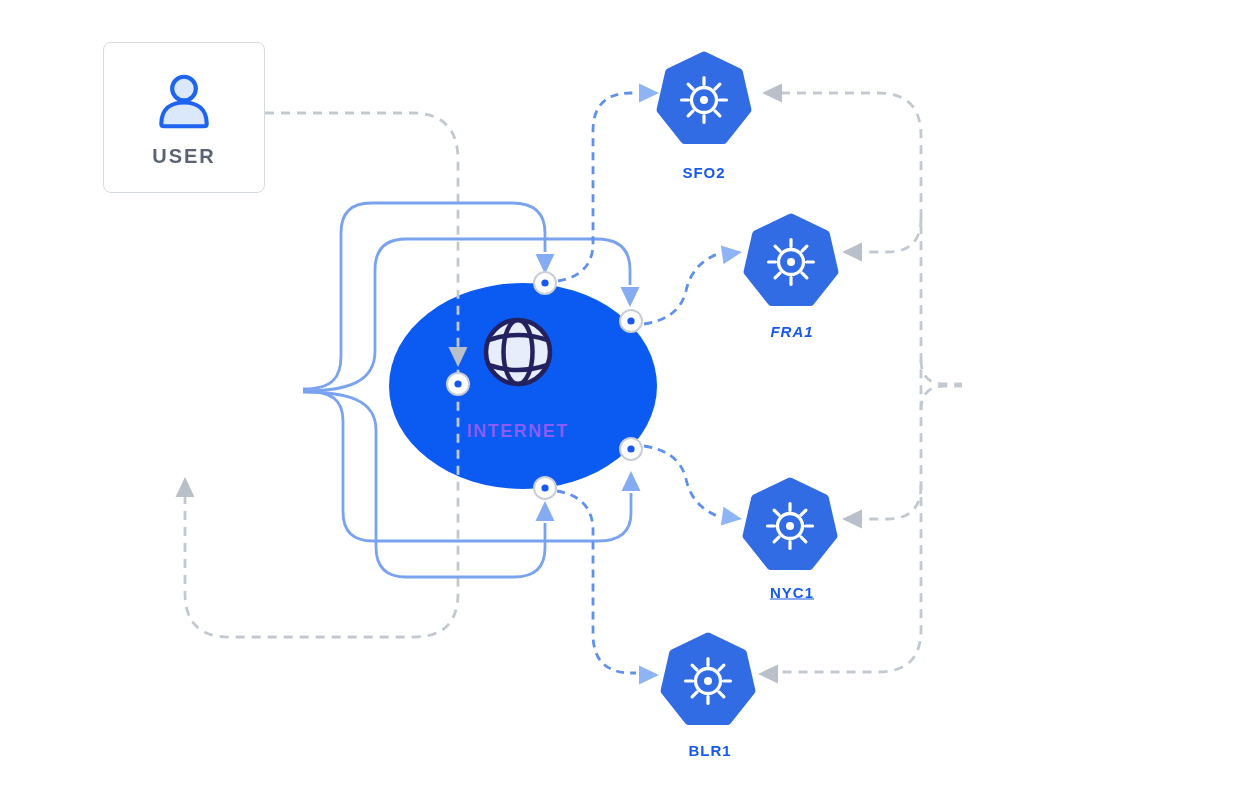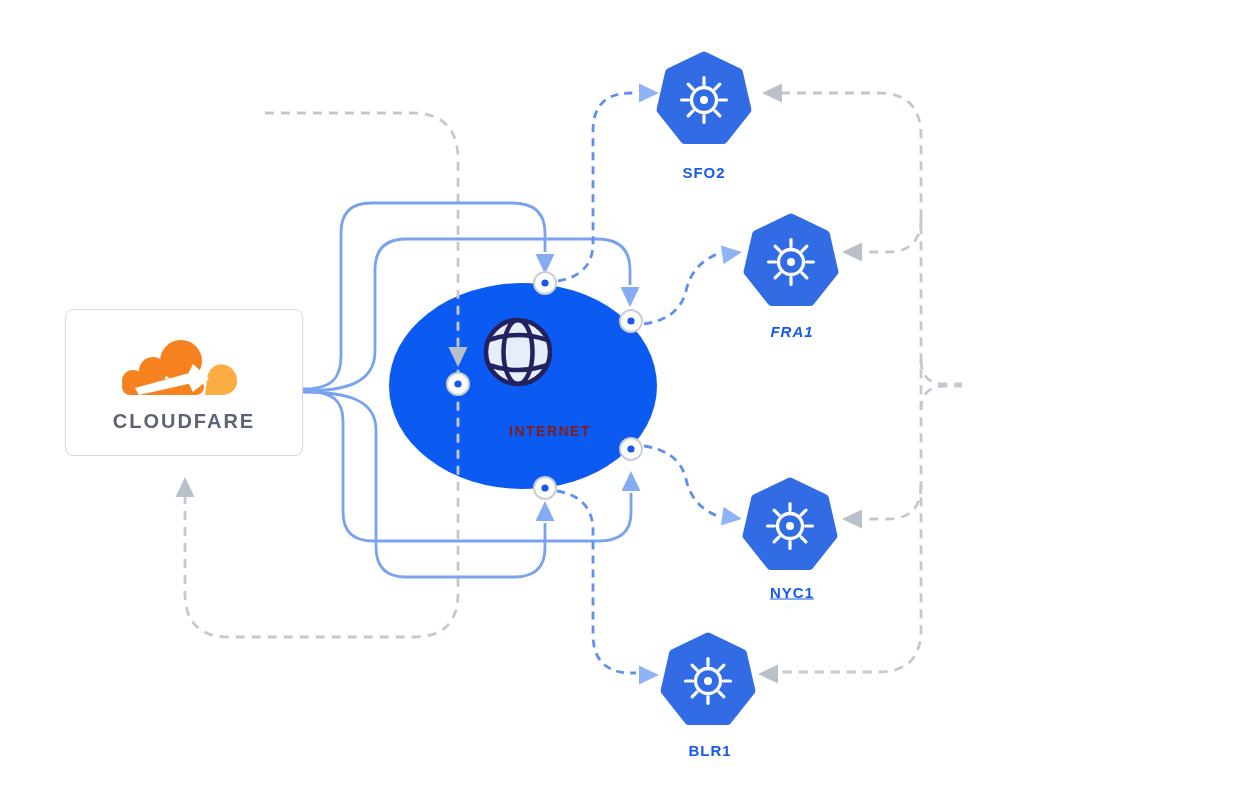--- a/index.html
+++ b/index.html
@@ -15,21 +15,21 @@
   }
   .box-label{
     font-size:20px;font-weight:700;color:#5b6472;letter-spacing:2px;line-height:1;
   }
   .cluster-label{
     position:absolute;transform:translate(-50%,-50%);
     font-size:15px;font-weight:700;color:#1659ee;letter-spacing:1px;white-space:nowrap;
   }
   .internet-label{
     position:absolute;transform:translate(-50%,-50%);
-    font-size:14px;font-weight:700;color:#7f1d1d;letter-spacing:1.5px;white-space:nowrap;margin-left:32px;
+    font-size:18px;font-weight:700;color:#8b5cf6;letter-spacing:1.5px;white-space:nowrap;
   }
 </style>
 </head>
 <body>
 
 <div class="stage">
 
   <svg class="layer" width="1238" height="812" viewBox="0 0 1238 812">
     <defs>
       <g id="k8s-node">
@@ -127,33 +127,28 @@
         <circle cx="545" cy="488" r="3.6" fill="#1857ef"></circle>
       </g>
     </g>
 
     <use href="#k8s-node" transform="translate(704,100)"></use>
     <use href="#k8s-node" transform="translate(791,262)"></use>
     <use href="#k8s-node" transform="translate(790,526)"></use>
     <use href="#k8s-node" transform="translate(708,681)"></use>
   </svg>
 
+  <div class="box" style="left:103px;top:42px;width:162px;height:151px;">
+    <svg width="66" height="66" viewBox="0 0 64 64">
+      <circle cx="32" cy="18" r="11.5" fill="#dbe7fb" stroke="#1d64f0" stroke-width="4"></circle>
+      <path d="M10,52 C10,38 19,31.5 32,31.5 C45,31.5 54,38 54,52 Q54,54.5 51.5,54.5 L12.5,54.5 Q10,54.5 10,52 Z" fill="#dbe7fb" stroke="#1d64f0" stroke-width="4" stroke-linejoin="round"></path>
+    </svg>
+    <div class="box-label">USER</div>
+  </div>
 
-  <div class="box" style="left:65px;top:309px;width:238px;height:147px;">
-    <svg width="150" height="66" viewBox="0 0 150 66">
-      <path fill="#fbad41" d="M96,60 L98,44 C99,33 108,27 117,30 C125,33 129,41 128,48 C127,55 121,60 113,60 Z"></path>
-      <circle cx="72" cy="26" r="21" fill="#f6821f"></circle>
-      <circle cx="44" cy="36" r="14" fill="#f6821f"></circle>
-      <circle cx="24" cy="46" r="11" fill="#f6821f"></circle>
-      <rect x="13" y="44" width="82" height="16" rx="8" fill="#f6821f"></rect>
-      <polygon points="26,53 84,37 97,45 30,60" fill="#fff"></polygon>
-      <polygon points="84,29 100,44 84,57 77,43" fill="#fff"></polygon>
-    </svg>
-    <div class="box-label">CLOUDFARE</div>
-  </div>
 
 
   <div class="internet-label" style="left:518px;top:431px;">INTERNET</div>
 
   <div class="cluster-label" style="left:704px;top:172px;">SFO2</div>
   <div class="cluster-label" style="left:792px;top:331px;font-style:italic;">FRA1</div>
   <div class="cluster-label" style="left:792px;top:592px;text-decoration:underline;">NYC1</div>
   <div class="cluster-label" style="left:710px;top:750px;text-align:center;">BLR1</div>
 
 </div>

